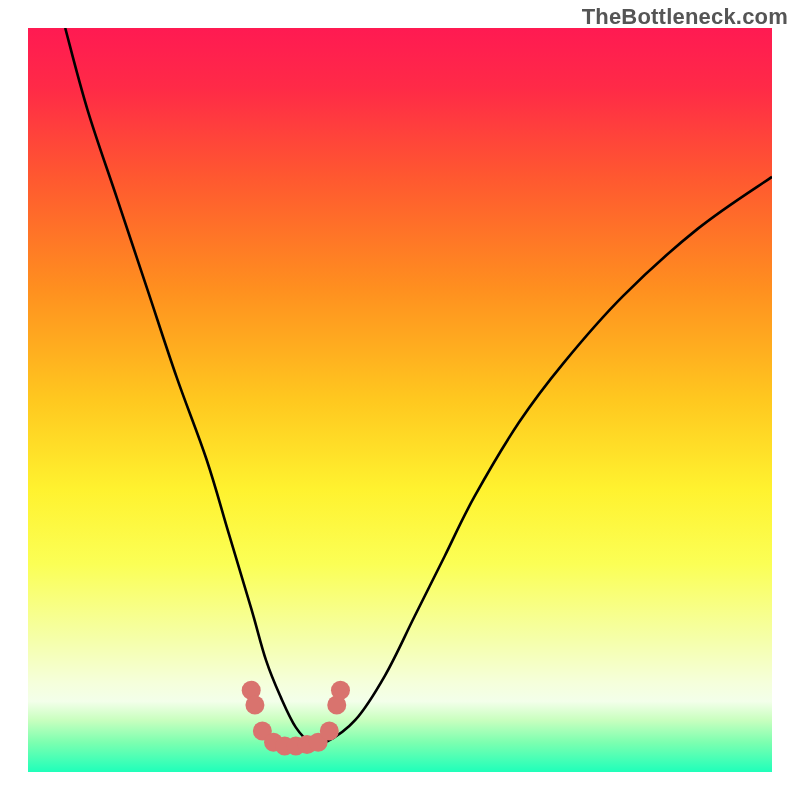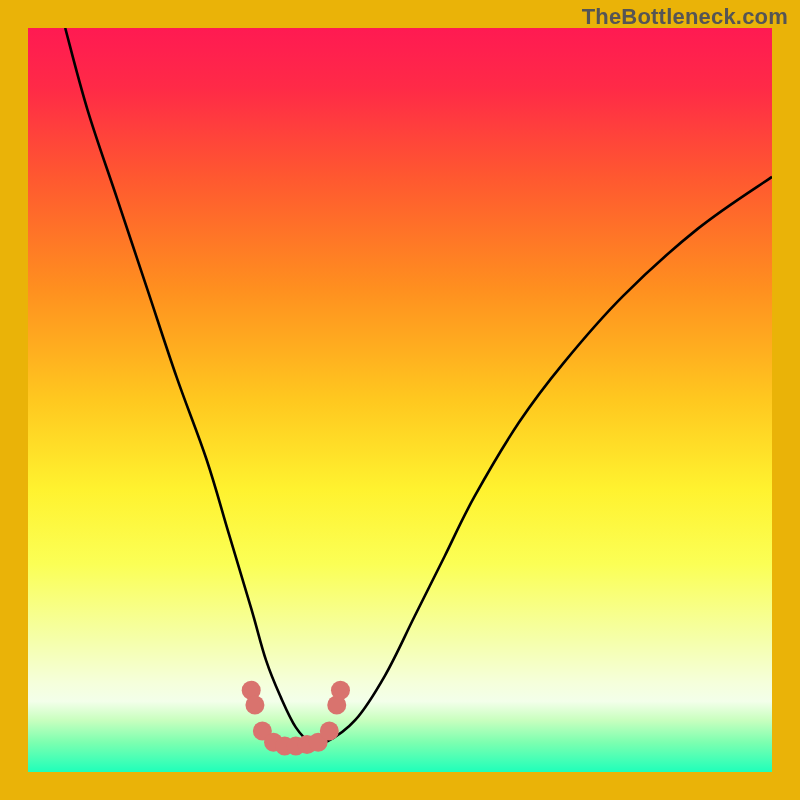--- a/index.html
+++ b/index.html
@@ -9,21 +9,21 @@
     height: 800px;
     overflow: hidden;
     background: #000;
     font-family: Arial, Helvetica, sans-serif;
   }
   .frame {
     position: absolute;
     top: 0; left: 0;
     width: 800px;
     height: 800px;
-    background: #eab308;
+    background: #ffffff;
   }
   .plot {
     position: absolute;
     left: 28px;
     top: 28px;
     width: 744px;
     height: 744px;
     overflow: hidden;
   }
   .watermark {

